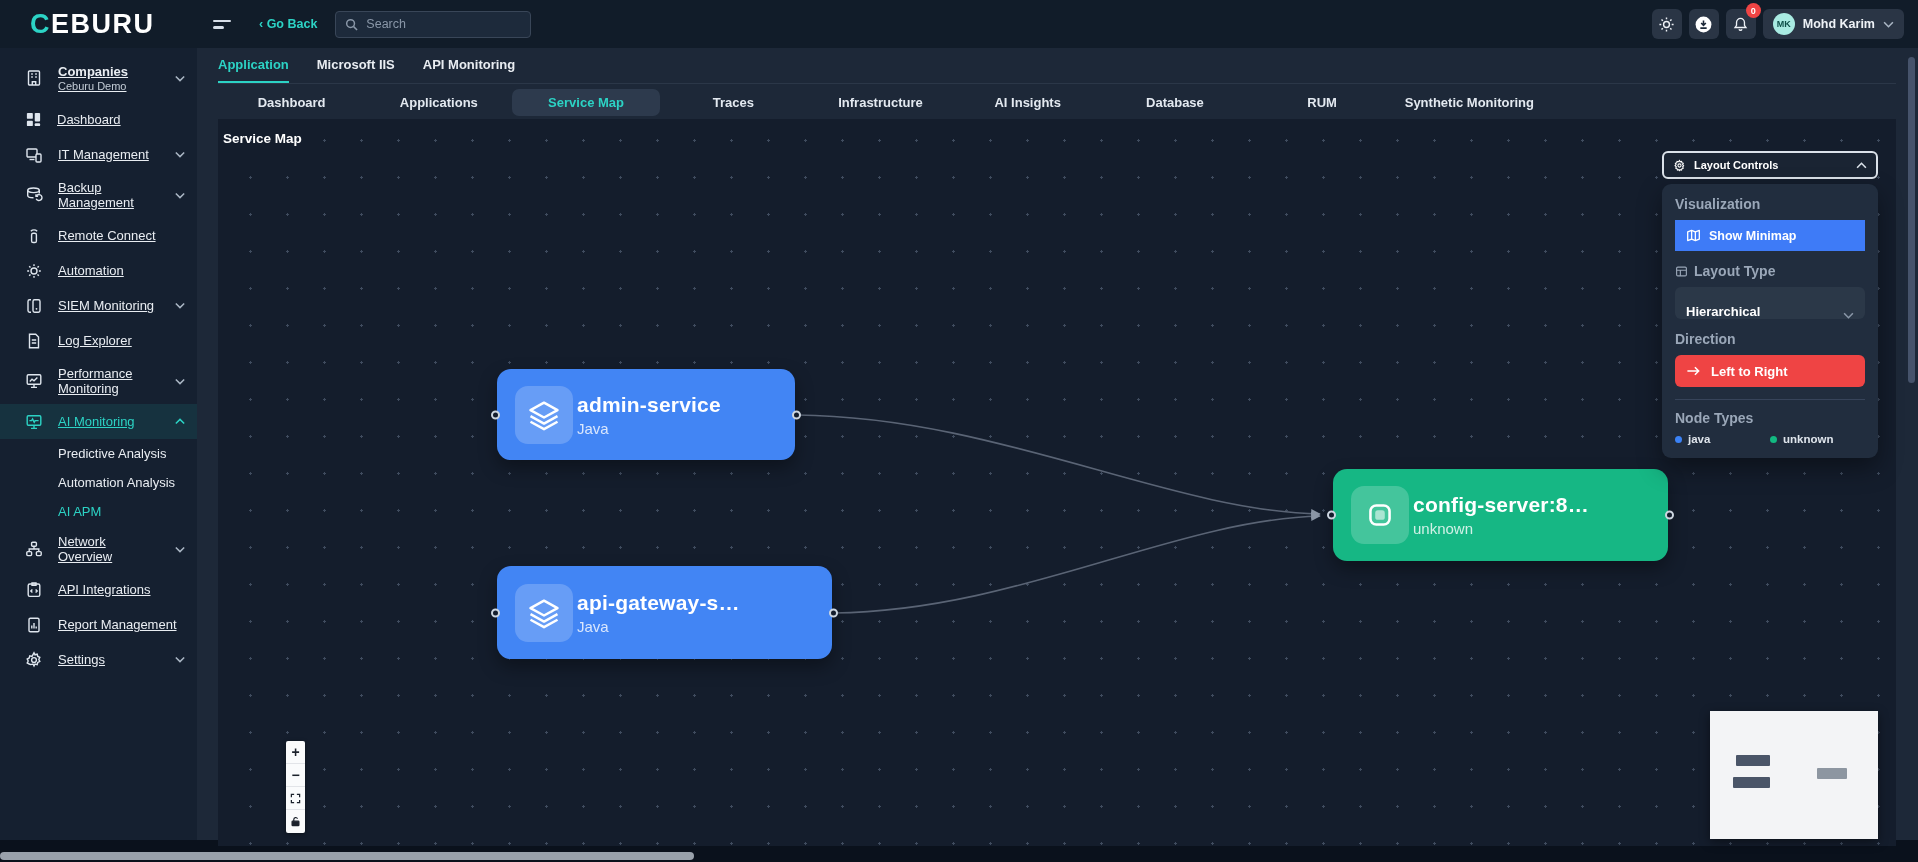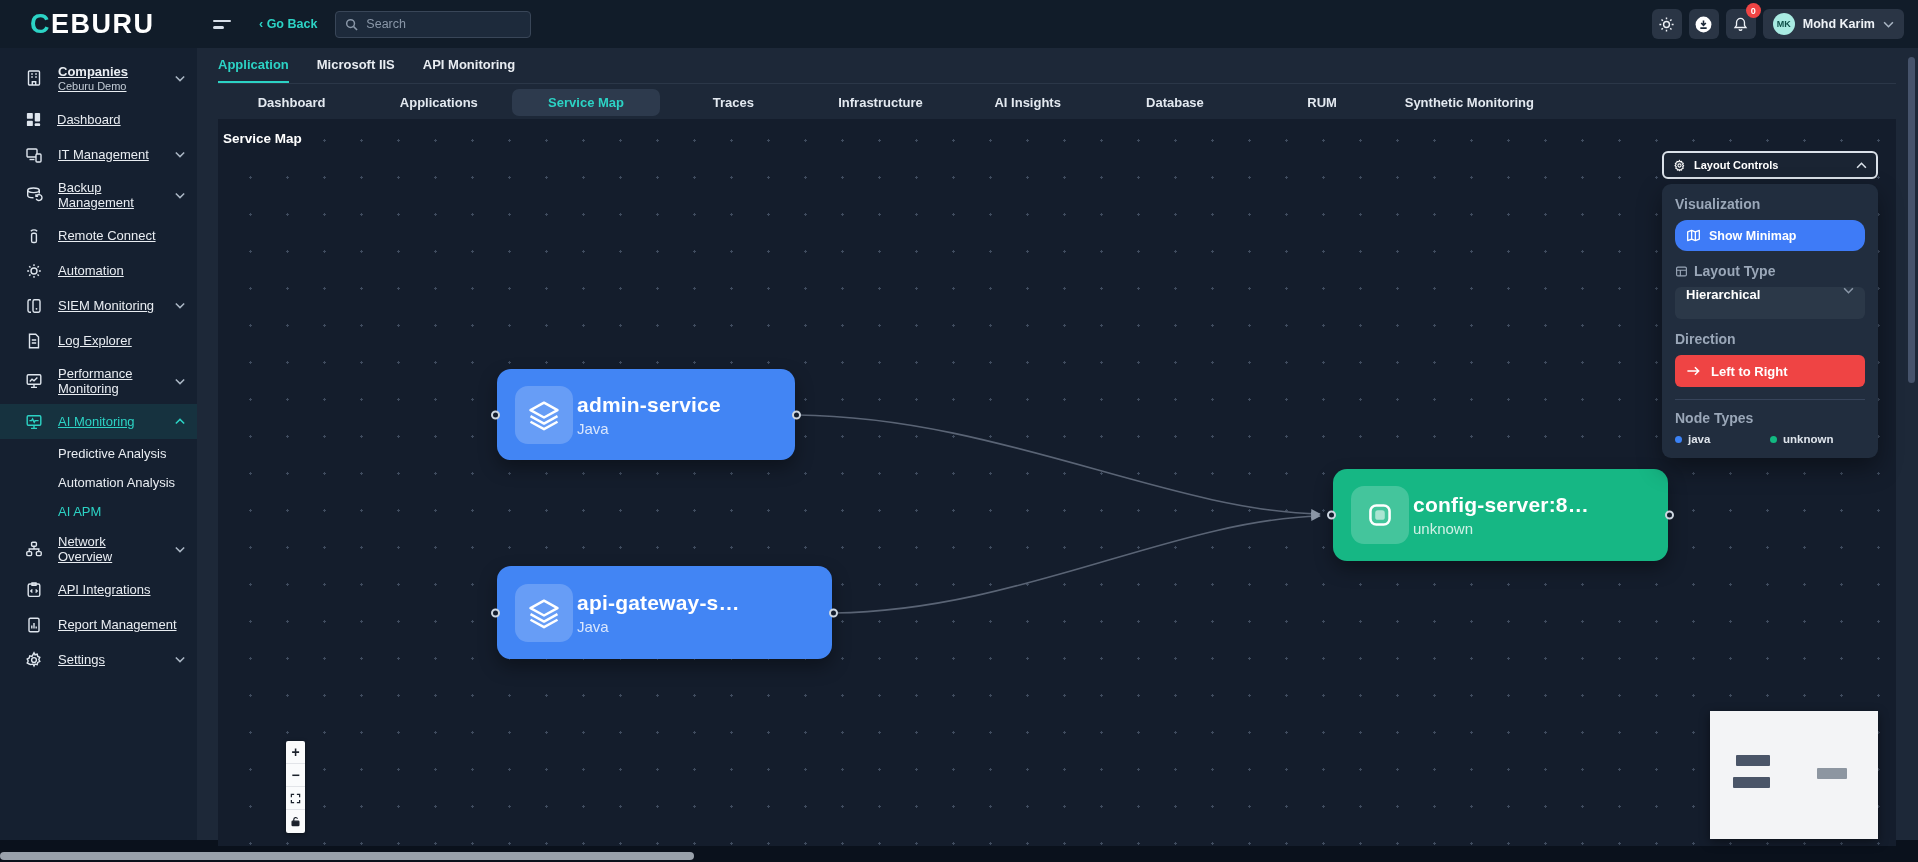--- a/index.html
+++ b/index.html
@@ -63,22 +63,22 @@
   .node-sub { font-size:15px; color:rgba(255,255,255,.8); margin-top:3px; }
   .port { position:absolute; width:9px; height:9px; border-radius:50%; background:#141d2c; border:2px solid #cdd6e0; top:50%; transform:translateY(-50%); }
   .port.left { left:-6px; } .port.right { right:-6px; }
 
   
   .panel { position:absolute; top:32px; right:18px; width:216px; }
   .panel-head { height:28px; background:#1a2433; border:2px solid #dbe2ea; border-radius:6px; display:flex; align-items:center; gap:8px; padding:0 9px; color:#fff; font-size:11px; font-weight:700; cursor:pointer; }
   .panel-head .chev { color:#dbe2ea; }
   .panel-body { margin-top:5px; background:#212d3e; border-radius:9px; padding:12px 13px 13px; box-shadow:0 10px 24px rgba(0,0,0,.4); }
   .p-label { color:#9aa7b8; font-size:14px; font-weight:600; margin-bottom:8px; display:flex; align-items:center; gap:6px; }
-  .btn-minimap { height:31px; border-radius:12px; display:flex; align-items:center; gap:8px; padding:0 11px; color:#fff; font-size:12.5px; font-weight:700; cursor:pointer; margin-bottom:12px; }
-  .pselect { height:32px; background:#2b3848; border-radius:6px; display:flex; align-items:flex-start; padding:0 11px; color:#fff; font-size:13px; font-weight:700; cursor:pointer; margin-bottom:12px; }
+  .btn-minimap { height:31px; border-radius:0; display:flex; align-items:center; gap:8px; padding:0 11px; color:#fff; font-size:12.5px; font-weight:700; cursor:pointer; margin-bottom:12px; }
+  .pselect { height:32px; background:#2b3848; border-radius:6px; display:flex; align-items:flex-end; padding:0 11px; color:#fff; font-size:13px; font-weight:700; cursor:pointer; margin-bottom:12px; }
   .pselect .chev { margin-left:auto; color:#8a97a8; }
   .pdir { height:32px; background:#ef4444; border-radius:6px; display:flex; align-items:center; gap:10px; padding:0 11px; color:#fff; font-size:13px; font-weight:600; cursor:pointer; }
   .pdivider { height:1px; background:#37445a; margin:12px 0 10px; }
   .legend { display:flex; margin-top:7px; }
   .legend-item { display:flex; align-items:center; gap:6px; width:50%; color:#dfe5ec; font-size:11.5px; font-weight:600; }
   .ldot { width:7px; height:7px; border-radius:50%; }
 
   
   .minimap { position:absolute; right:18px; top:592px; width:168px; height:128px; background:#f3f4f6; box-shadow:0 3px 10px rgba(0,0,0,.45); cursor:pointer; }
   .mm-rect { position:absolute; border-radius:1px; }

